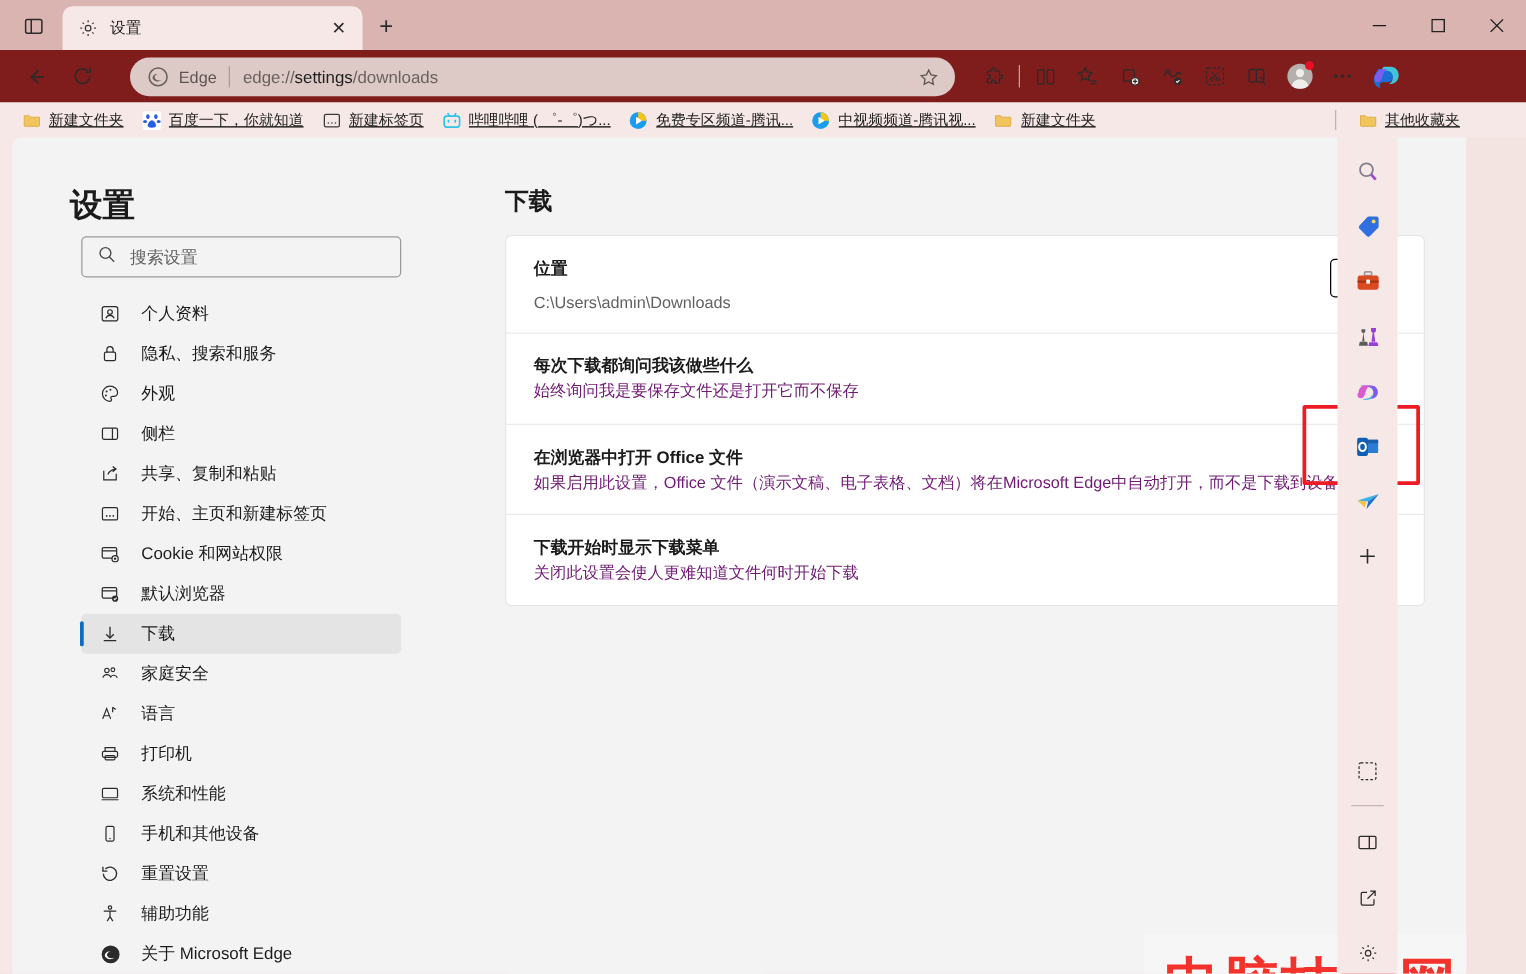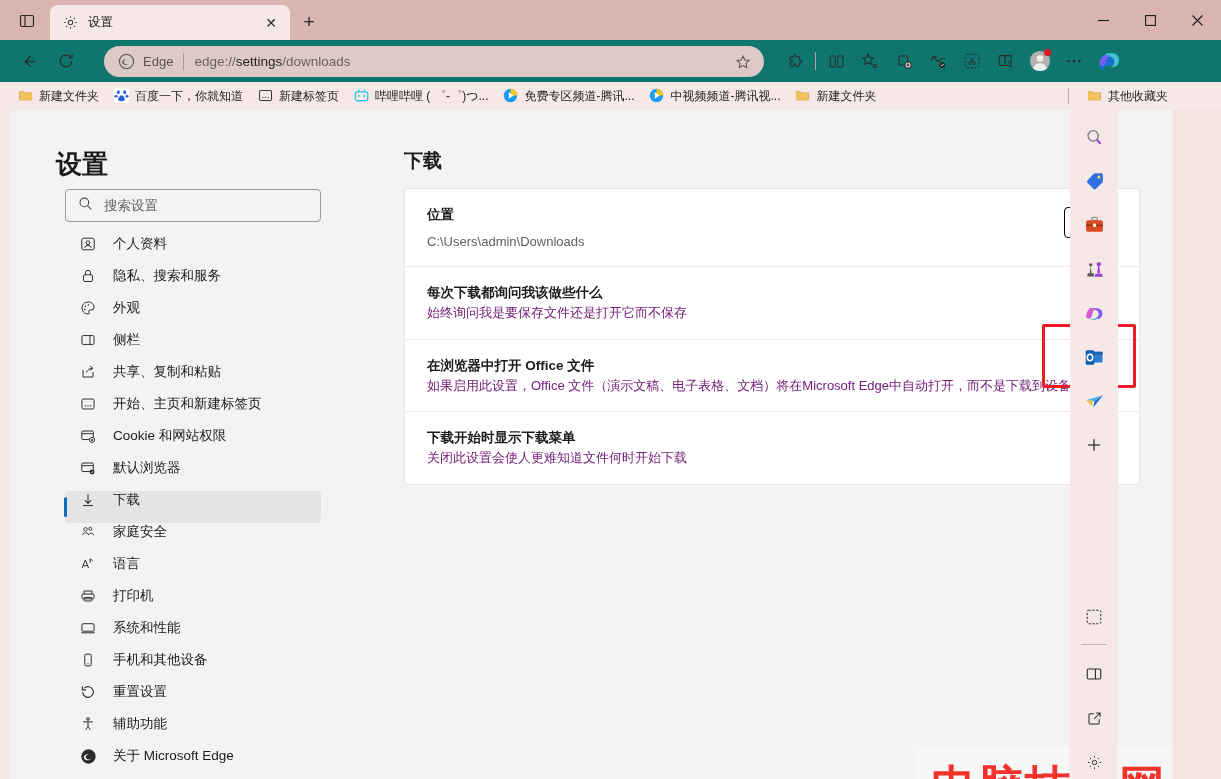--- a/index.html
+++ b/index.html
@@ -42,21 +42,21 @@
   }
   .wincontrols { position: absolute; right: 0; top: 0; height: 40px; display: flex; }
   .wc {
     width: 47px; height: 40px; display: flex; align-items: center; justify-content: center;
     color: #1b1b1b;
   }
 
   
   .navbar {
     position: absolute; top: 40px; left: 0; width: 1221px; height: 42px;
-    background: #0f766e; display: flex; align-items: center;
+    background: #7f1d1d; display: flex; align-items: center;
   }
   .nav-btn {
     width: 32px; height: 32px; border-radius: 5px; margin-left: 6px;
     display: flex; align-items: center; justify-content: center; color: #2b2b2b;
   }
   .nav-btn:first-child { margin-left: 12px; }
   .omnibox {
     position: absolute; left: 104px; top: 6px; width: 660px; height: 31px;
     background: #ddcac7; border-radius: 16px;
     display: flex; align-items: center; padding: 0 8px 0 14px; gap: 8px;
@@ -78,22 +78,22 @@
     position: absolute; top: 5px; right: 6px; width: 7px; height: 7px;
     background: #e81123; border-radius: 50%;
   }
 
   
   .bookmarks {
     position: absolute; top: 82px; left: 0; width: 1221px; height: 28px;
     background: #f6e8e6; display: flex; align-items: center; padding-left: 10px;
   }
   .bm {
-    display: flex; gap: 6px; padding: 3px 7px;
-    border-radius: 4px; max-width: 165px;
+    display: flex; align-items: center; gap: 6px; padding: 3px 7px;
+    border-radius: 4px; max-width: 165px; text-decoration: underline;
   }
   .bm-label { font-size: 12px; color: #1f1f1f; white-space: nowrap; overflow: hidden; text-overflow: ellipsis; }
   .bm-ico { width: 16px; height: 16px; flex: 0 0 16px; display: flex; align-items: center; justify-content: center; }
   .bm-right { position: absolute; right: 46px; display: flex; align-items: center; gap: 4px; }
   .bm-vsep { width: 1px; height: 16px; background: #c2b0ad; margin-right: 6px; }
 
   
   .page {
     position: absolute; top: 110px; left: 10px; width: 1163px; height: 669px;
     background: #f3f3f3; border-radius: 7px 0 0 0; overflow: hidden;
@@ -106,21 +106,21 @@
     font-size: 26px; font-weight: 700; color: #1b1b1b;
   }
   .search-box {
     position: absolute; left: 55px; top: 79px; width: 256px; height: 33px;
     border: 1px solid #9a9a9a; border-radius: 4px; background: #f3f3f3;
     display: flex; align-items: center; gap: 11px; padding: 0 12px;
   }
   .search-ph { font-size: 13.5px; color: #606060; }
   .nav-list { position: absolute; left: 55px; top: 125px; width: 256px; }
   .nav-item {
-    position: relative; height: 32px; display: flex; 
+    position: relative; height: 32px; display: flex; align-items: center;
     gap: 16px; padding-left: 14px; border-radius: 4px; margin-bottom: 0px;
   }
   .nav-item.active { background: #e4e4e4; }
   .nav-item.active::before {
     content: ''; position: absolute; left: -1px; top: 6px;
     width: 3px; height: 20px; background: #0f6cbd; border-radius: 2px;
   }
   .nav-ico { width: 18px; height: 18px; flex: 0 0 18px; display: flex; align-items: center; justify-content: center; }
   .nav-label { font-size: 13.5px; color: #1b1b1b; white-space: nowrap; }
   .sb-scroll {

